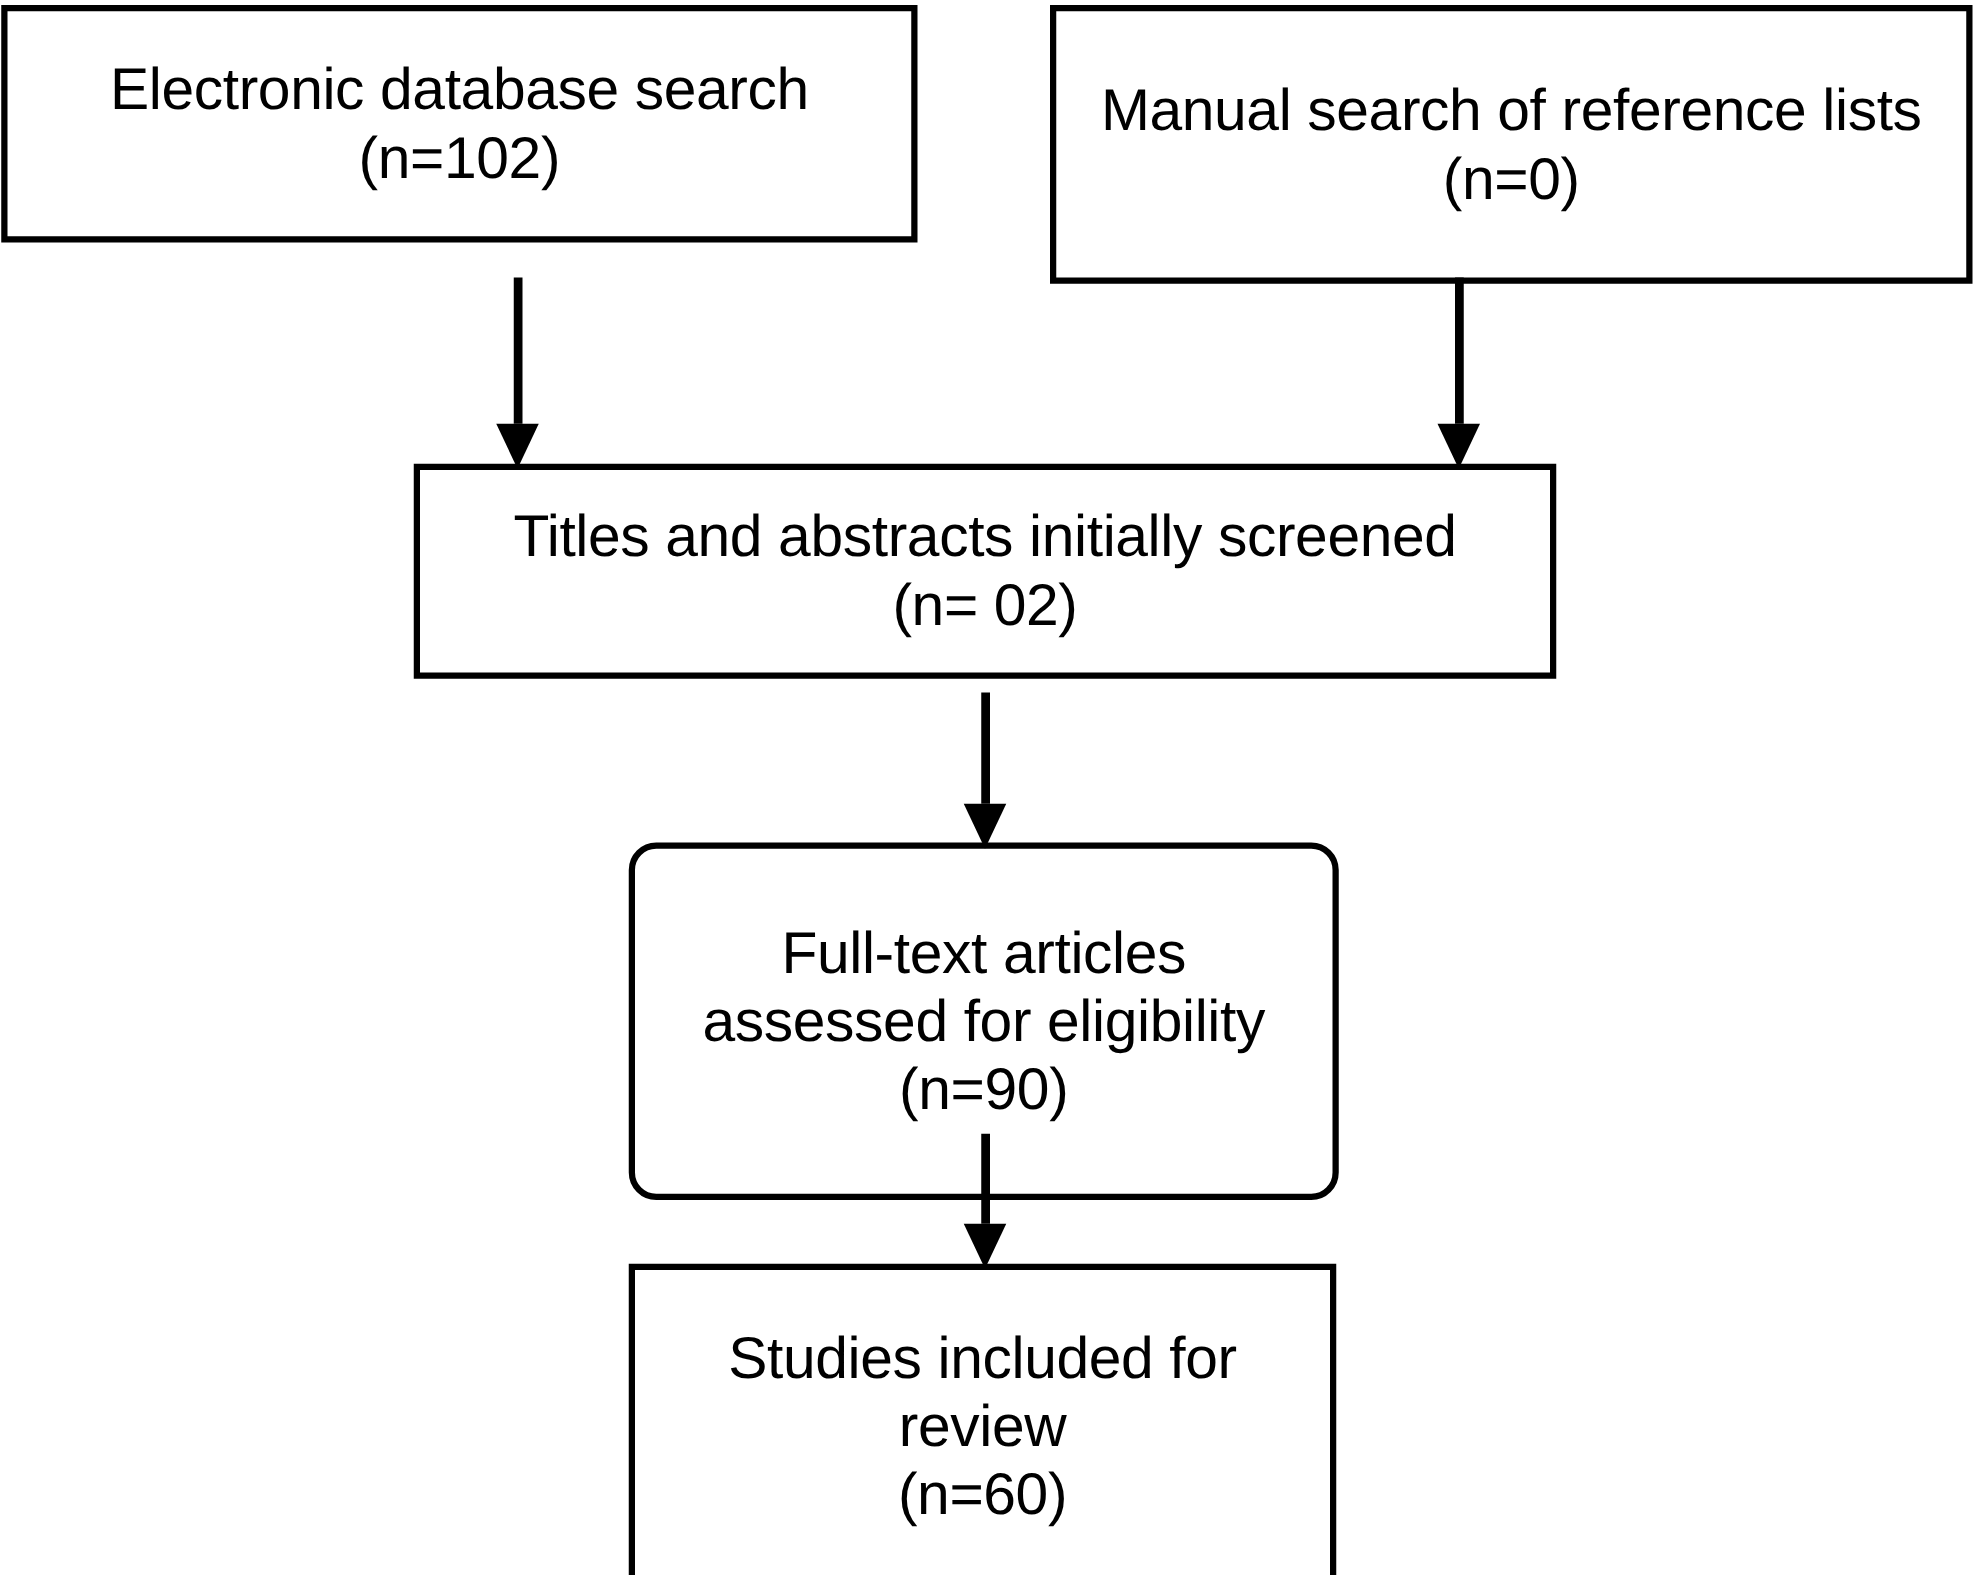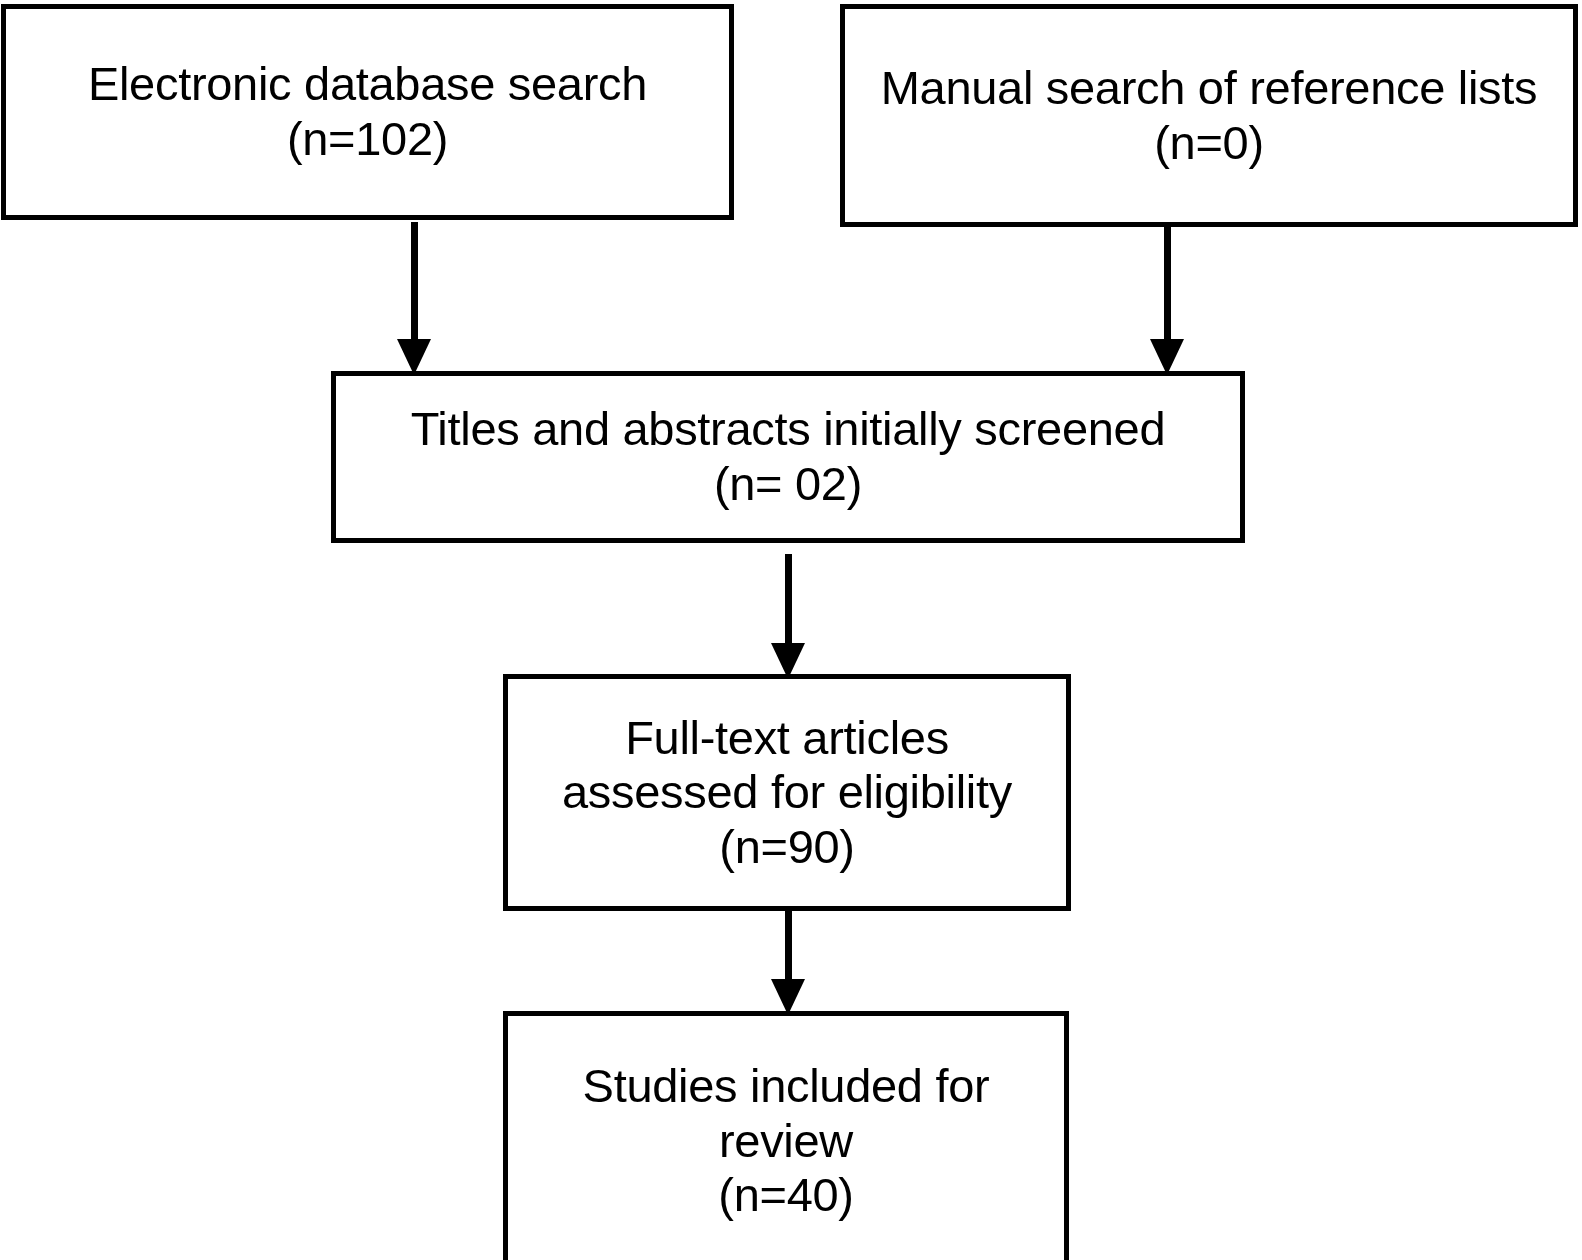--- a/index.html
+++ b/index.html
@@ -28,24 +28,24 @@
     text-align: center;
     color: #000000;
     font-size: 47px;
     line-height: 1.16;
     font-weight: 400;
     letter-spacing: -0.3px;
     white-space: pre-line;
     padding: 0 4px;
   }
   
-  #node-electronic-db   { left: 1px;    top: 4px;    width: 733px; height: 216px; }
+  #node-electronic-db   { left: 1px;    top: 4px;    width: 733px; height: 190px; }
   #node-manual-search   { left: 840px;  top: 4px;    width: 738px; height: 223px; }
   #node-titles-screened { left: 331px;  top: 371px;  width: 914px; height: 172px; }
-  #node-fulltext        { left: 503px;  top: 674px;  width: 568px; height: 237px; }
+  #node-fulltext        { left: 503px;  top: 674px;  width: 568px; height: 286px; border-radius: 22px; }
   #node-included        { left: 503px;  top: 1011px; width: 566px; height: 260px; }
 
   
   .connector {
     position: absolute;
   }
   .connector .stem {
     position: absolute;
     left: 0;
     top: 0;
@@ -99,21 +99,21 @@
 
   <div class="node" id="node-fulltext">
     <span class="node-text">Full-text articles
 assessed for eligibility
 (n=90)</span>
   </div>
 
   <div class="node" id="node-included">
     <span class="node-text">Studies included for
 review
-(n=40)</span>
+(n=60)</span>
   </div>
 
   <div class="connector" id="conn-db-to-screen">
     <div class="stem"></div>
     <div class="head"></div>
   </div>
 
   <div class="connector" id="conn-manual-to-screen">
     <div class="stem"></div>
     <div class="head"></div>

